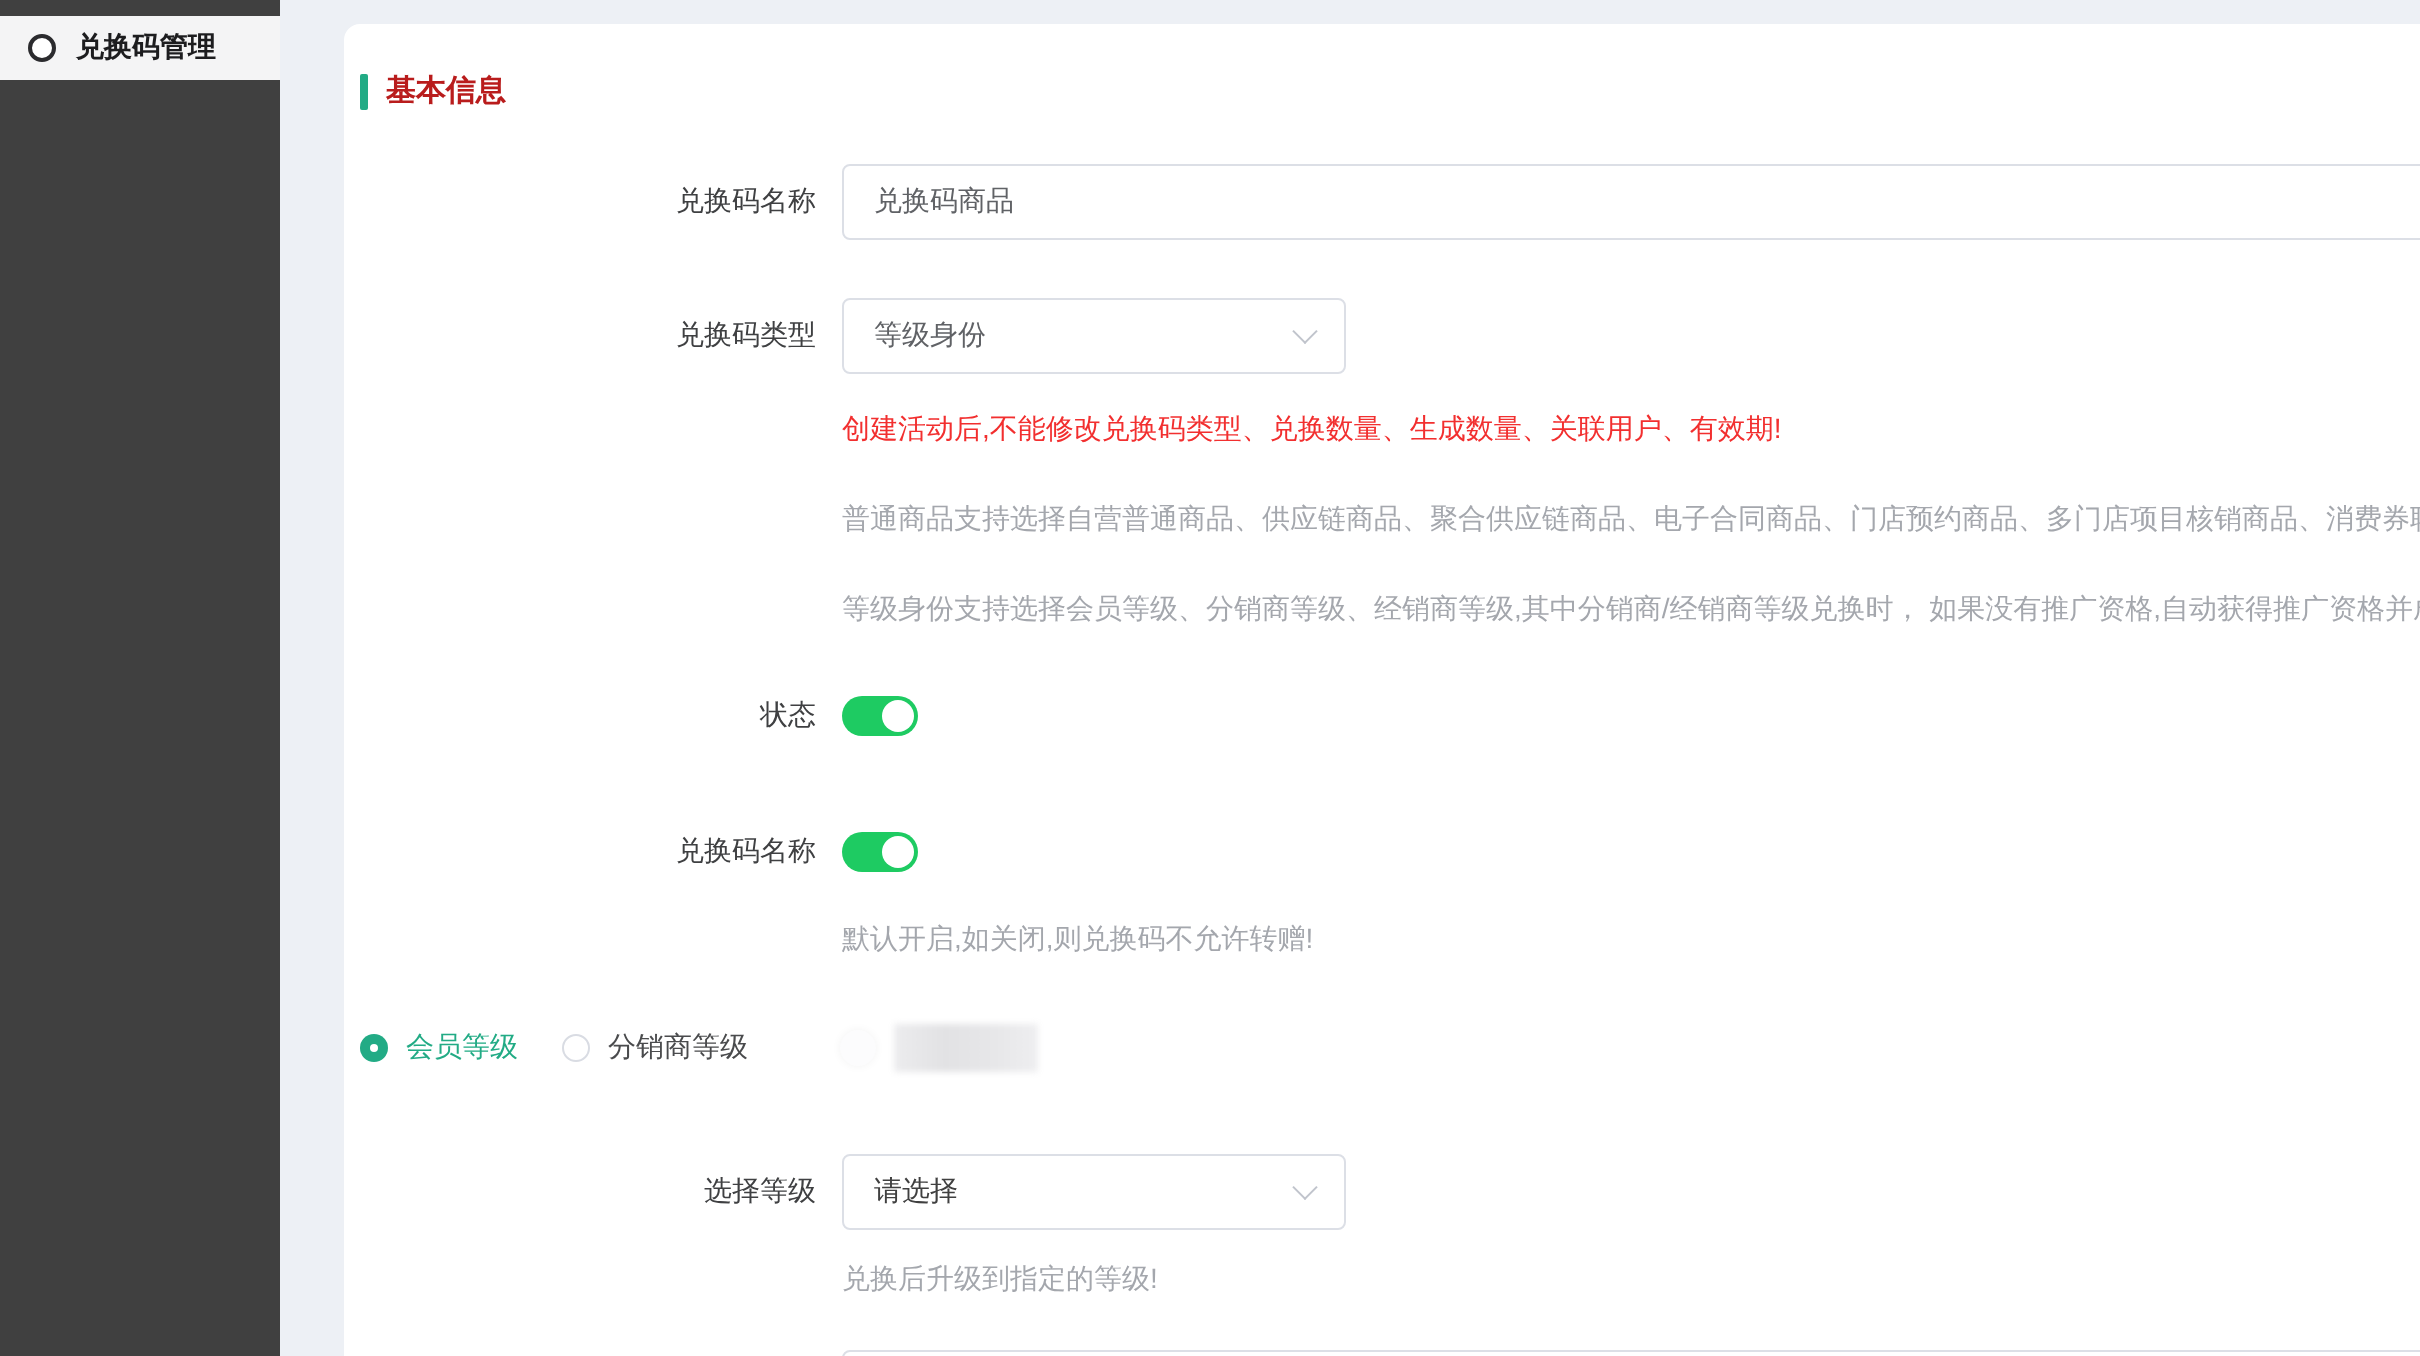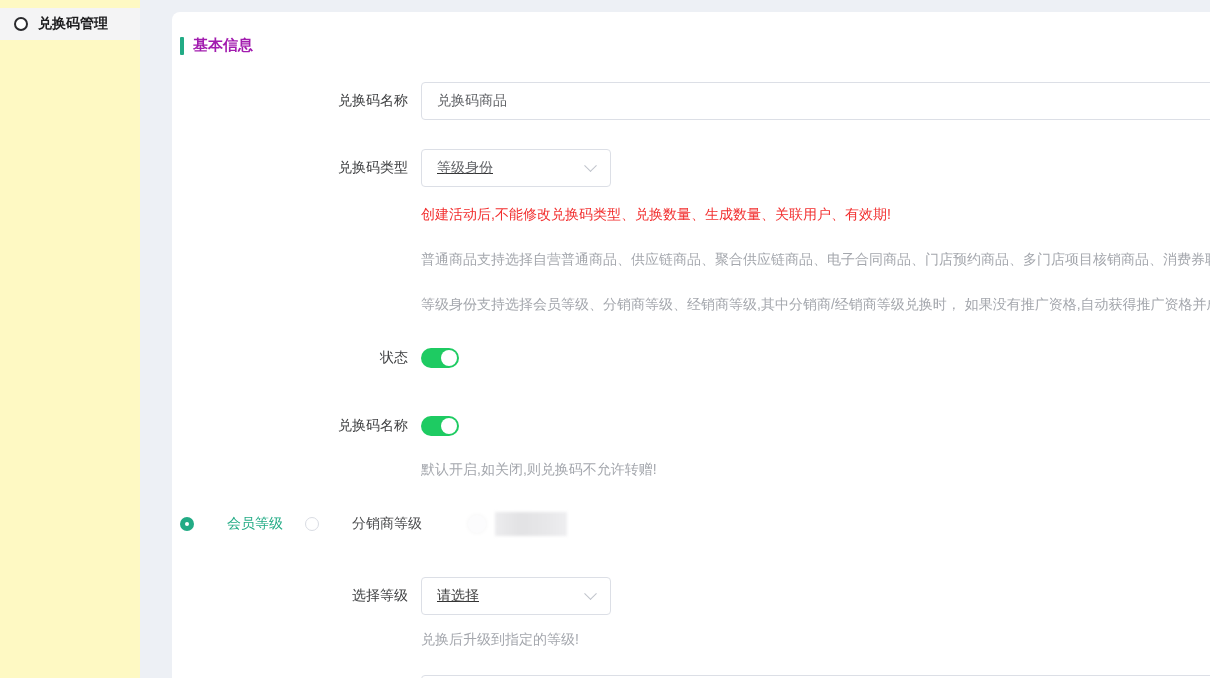--- a/index.html
+++ b/index.html
@@ -11,21 +11,21 @@
     background: var(--page-bg, #edf0f5);
     font-family: "Liberation Sans", "DejaVu Sans", sans-serif;
     font-size: 14px;
     color: #333;
   }
   
   .sidebar {
     position: absolute;
     left: 0; top: 0;
     width: 140px; height: 678px;
-    background: #fef9c3;
+    background: #404040;
     padding-top: 8px;
     box-sizing: border-box;
     z-index: 2;
   }
   .side-item {
     height: 32px;
     display: flex;
     align-items: center;
     padding-left: 14px;
     gap: 10px;
@@ -66,21 +66,21 @@
     gap: 9px;
   }
   .section-bar {
     width: 4px; height: 18px;
     border-radius: 1px;
     background: var(--accent, #22ab85);
   }
   .section-title .title-text {
     font-weight: bold;
     font-size: 15px;
-    color: #a21caf;
+    color: #b91c1c;
   }
 
   
   .form { margin-top: 27px; }
   .form-row { display: flex; align-items: center; }
   .form-label {
     width: 228px;
     padding-right: 13px;
     flex: none;
     text-align: right;
@@ -101,24 +101,23 @@
     border: none;
     outline: none;
     width: 100%;
     font: inherit;
     color: #606266;
     background: transparent;
     padding: 0;
   }
   .field-wide { width: 1000px; }
   .select-field {
-    width: 190px;
+    width: 252px;
     justify-content: space-between;
     cursor: pointer;
-    text-decoration: underline;
   }
   .select-value { color: #606266; }
   .select-value.placeholder { color: #404040; }
   .chevron-down {
     width: 8px; height: 8px;
     border-right: 1.6px solid #c0c4cc;
     border-bottom: 1.6px solid #c0c4cc;
     transform: rotate(45deg) translate(-2px, -2px);
     flex: none;
   }
@@ -148,21 +147,20 @@
     background: #fff;
     border-radius: 50%;
   }
 
   
   .radio-option {
     display: flex;
     align-items: center;
     margin-right: 22px;
     cursor: pointer;
-    gap: 24px;
   }
   .radio-dot {
     width: 14px; height: 14px;
     border-radius: 50%;
     box-sizing: border-box;
     position: relative;
     flex: none;
   }
   .radio-dot.checked { background: var(--accent, #22ab85); }
   .radio-dot.checked::after {

